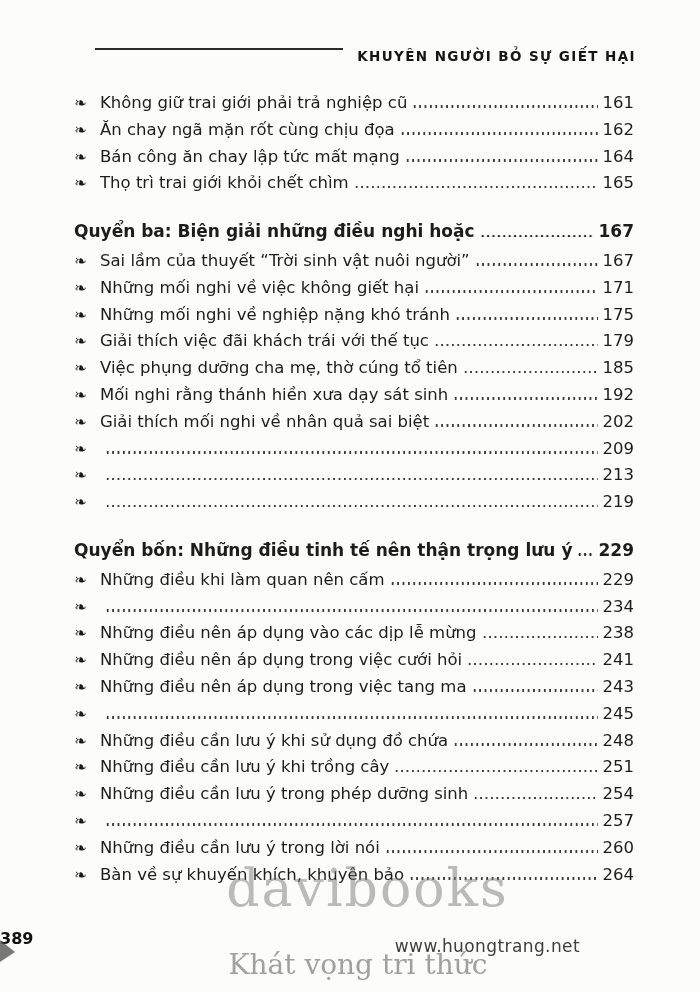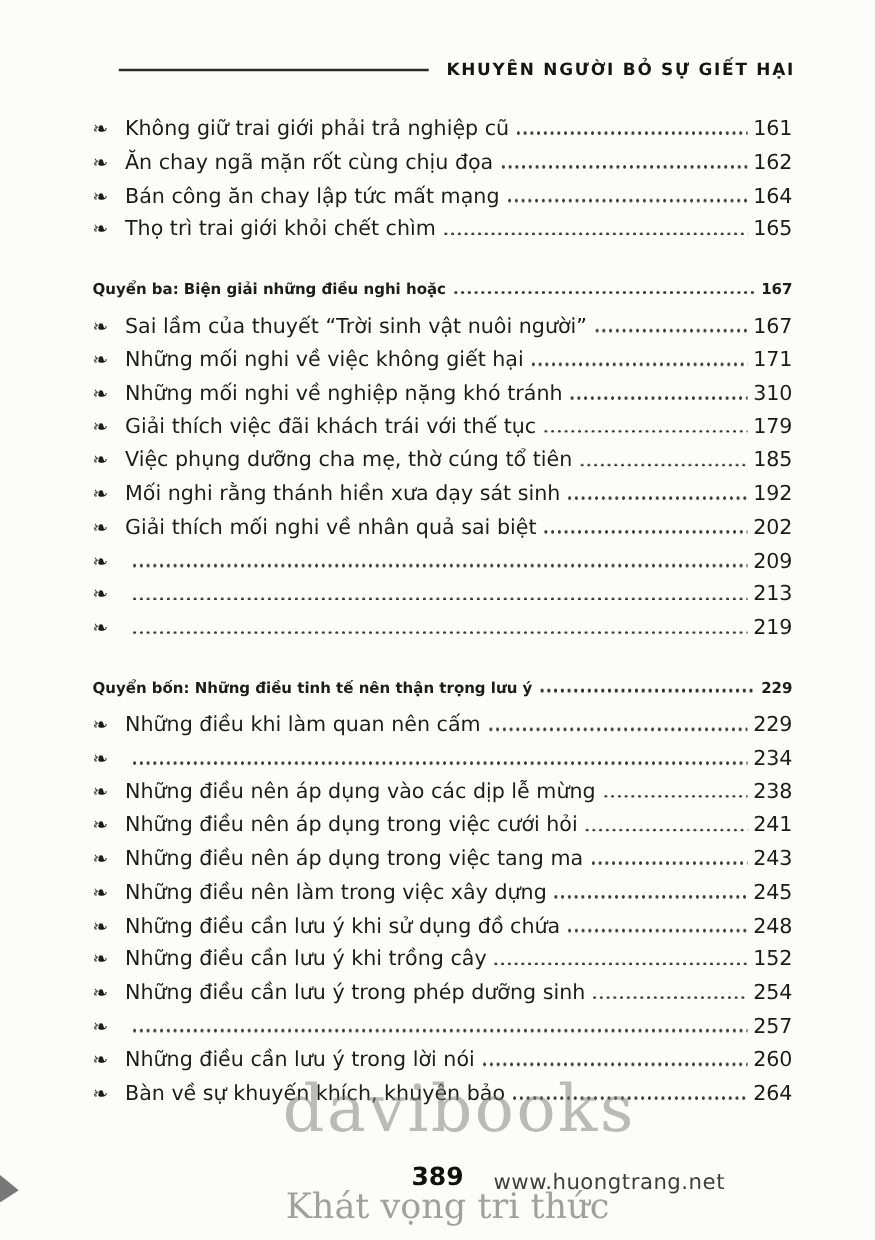--- a/index.html
+++ b/index.html
@@ -8,21 +8,21 @@
     background:#fcfcfa;
     font-family:"DejaVu Sans", sans-serif;
     color:#1c1c1c;
     position:relative;
     overflow:hidden;
   }
 
   
   .page-header {
     position:absolute; top:48px; left:95px; right:64px;
-    display:flex; align-items:center;
+    display:flex; 
   }
   .header-rule { flex:1; height:2px; background:#2b2b2b; margin-right:14px; }
   .header-title {
     font-size:13.5px; font-weight:bold; letter-spacing:1.4px;
     white-space:nowrap; color:#151515;
   }
 
   
   .toc { position:absolute; top:90px; left:74px; right:66px; }
   .toc-row {
@@ -33,41 +33,40 @@
   .toc-row .label { flex:none; }
   .toc-row .leader {
     flex:1; min-width:16px; height:2.6px; margin:0 5px;
     background-image:radial-gradient(circle, #3a3a3a 1.05px, transparent 1.35px);
     background-size:5.4px 2.6px;
     background-repeat:repeat-x;
     background-position:left bottom;
   }
   .toc-row .pageno { flex:none; }
   .toc-row.heading {
-    font-weight:bold; font-size:12px;
+    font-weight:bold; font-size:17px;
     margin-top:21px; margin-bottom:3px;
   }
   .toc-row.heading .leader {
     background-image:radial-gradient(circle, #2c2c2c 1.15px, transparent 1.45px);
   }
 
   
   .watermark {
     position:absolute; left:0; right:0; top:858px;
     text-align:center;
     font-family:"DejaVu Serif", serif;
     font-size:52px; letter-spacing:2px;
     color:rgba(120,120,120,0.50);
     pointer-events:none;
     margin-left:35px;
   }
   .folio {
     position:absolute; left:0; right:0; top:929px;
-    text-align:center;
-    font-size:20px; font-weight:bold; color:#111;
+    font-size:16px; font-weight:bold; color:#111;
   }
   .site-url {
     position:absolute; right:120px; top:936px;
     font-size:17px; letter-spacing:0.4px; color:#3e3e3e;
   }
   .slogan {
     position:absolute; left:0; right:0; top:948px;
     text-align:center;
     font-family:"DejaVu Serif", serif;
     font-size:28px; color:rgba(130,130,130,0.75);
@@ -129,21 +128,21 @@
     <div class="toc-row">
     <span class="bullet">❧</span>
     <span class="label">Những mối nghi về việc không giết hại</span>
     <span class="leader"></span>
     <span class="pageno">171</span>
   </div>
     <div class="toc-row">
     <span class="bullet">❧</span>
     <span class="label">Những mối nghi về nghiệp nặng khó tránh</span>
     <span class="leader"></span>
-    <span class="pageno">310</span>
+    <span class="pageno">175</span>
   </div>
     <div class="toc-row">
     <span class="bullet">❧</span>
     <span class="label">Giải thích việc đãi khách trái với thế tục</span>
     <span class="leader"></span>
     <span class="pageno">179</span>
   </div>
     <div class="toc-row">
     <span class="bullet">❧</span>
     <span class="label">Việc phụng dưỡng cha mẹ, thờ cúng tổ tiên</span>
@@ -207,35 +206,34 @@
     <span class="pageno">241</span>
   </div>
     <div class="toc-row">
     <span class="bullet">❧</span>
     <span class="label">Những điều nên áp dụng trong việc tang ma</span>
     <span class="leader"></span>
     <span class="pageno">243</span>
   </div>
     <div class="toc-row">
     <span class="bullet">❧</span>
-    <span class="label">Những điều nên làm trong việc xây dựng</span>
     <span class="leader"></span>
     <span class="pageno">245</span>
   </div>
     <div class="toc-row">
     <span class="bullet">❧</span>
     <span class="label">Những điều cần lưu ý khi sử dụng đồ chứa</span>
     <span class="leader"></span>
     <span class="pageno">248</span>
   </div>
     <div class="toc-row">
     <span class="bullet">❧</span>
     <span class="label">Những điều cần lưu ý khi trồng cây</span>
     <span class="leader"></span>
-    <span class="pageno">152</span>
+    <span class="pageno">251</span>
   </div>
     <div class="toc-row">
     <span class="bullet">❧</span>
     <span class="label">Những điều cần lưu ý trong phép dưỡng sinh</span>
     <span class="leader"></span>
     <span class="pageno">254</span>
   </div>
     <div class="toc-row">
     <span class="bullet">❧</span>
     <span class="leader"></span>

